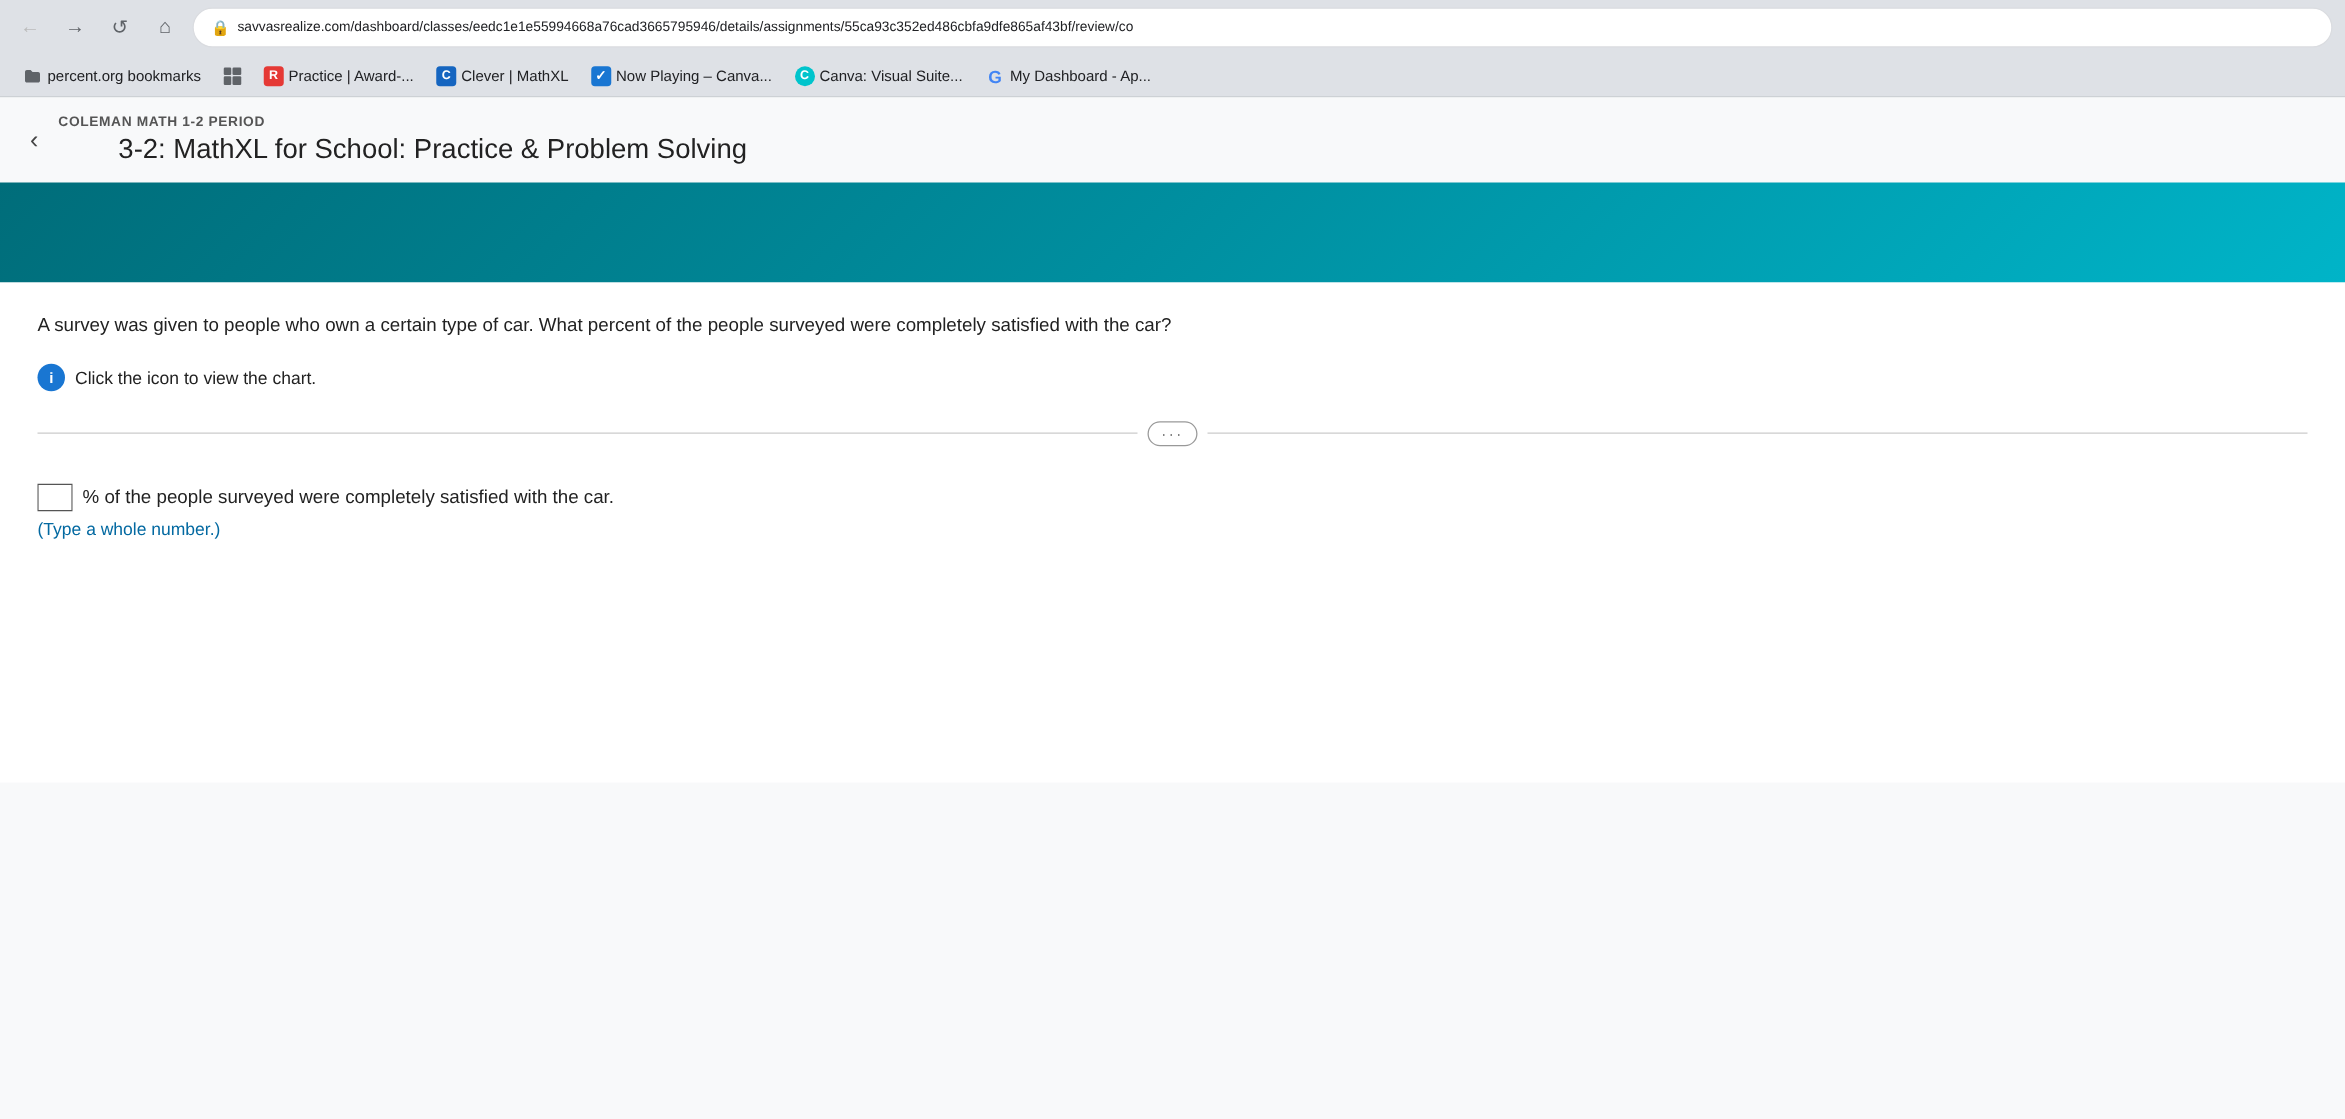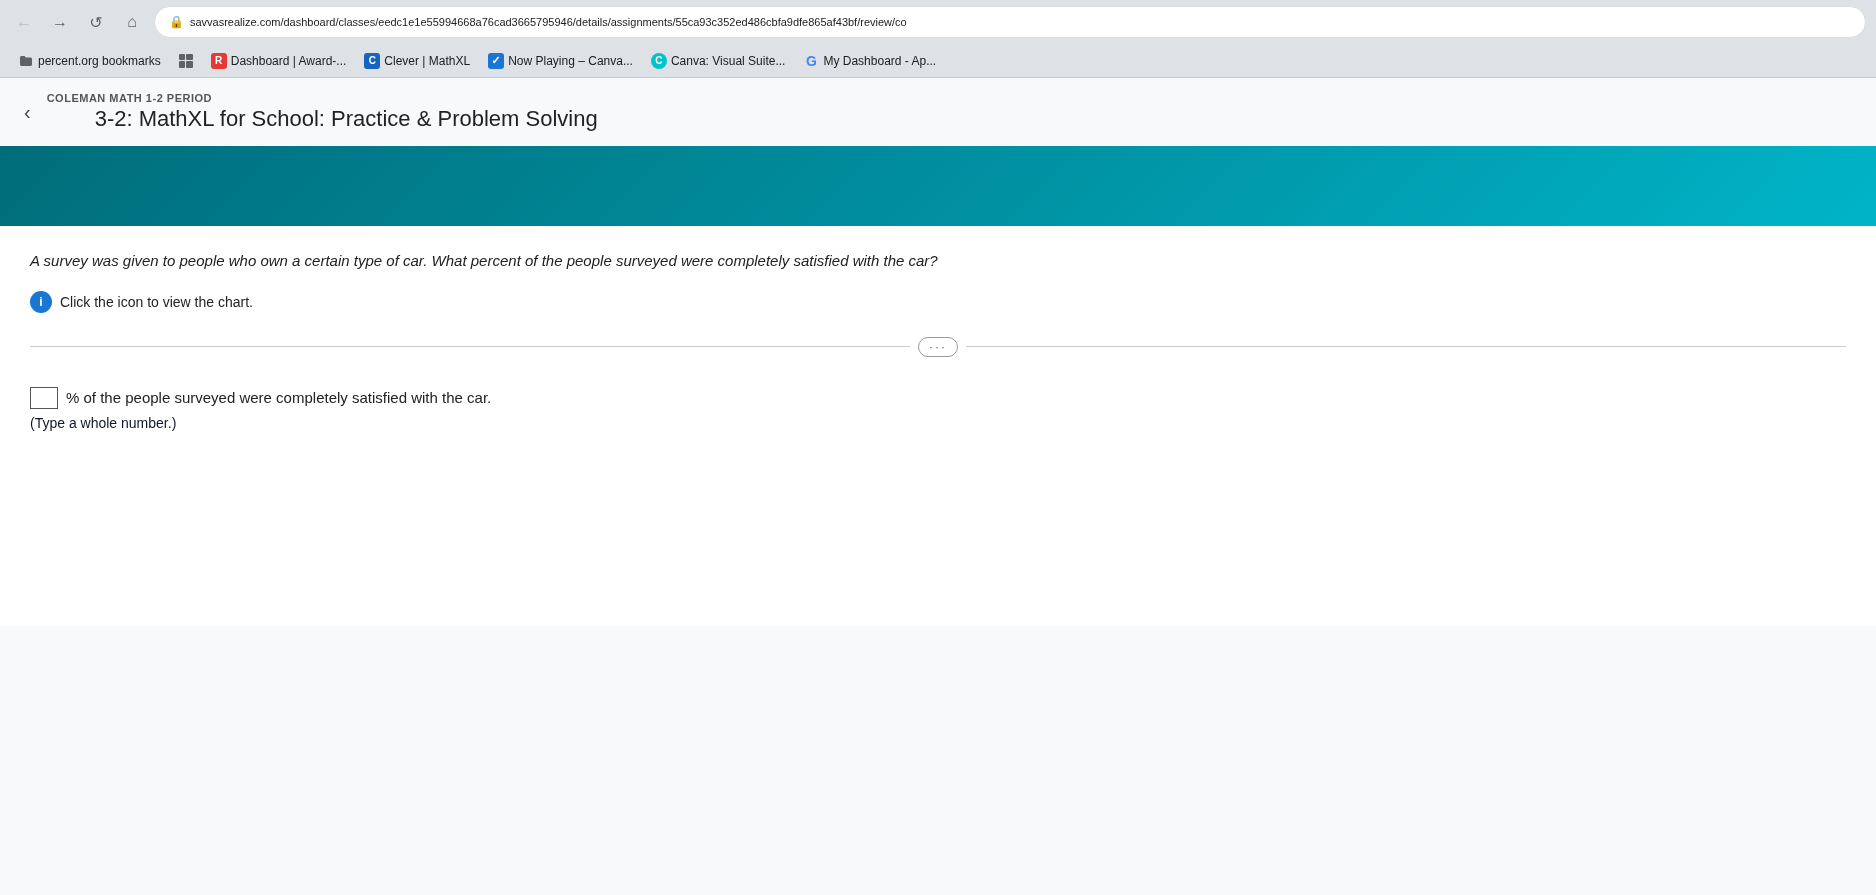--- a/index.html
+++ b/index.html
@@ -197,21 +197,20 @@
       margin: 0;
       padding: 24px 30px 30px 30px;
       min-height: 400px;
     }
 
     .question-text {
       font-size: 15px;
       color: #222;
       line-height: 1.5;
       margin-bottom: 18px;
-      font-style: italic;
     }
 
     .info-row {
       display: flex;
       align-items: center;
       gap: 8px;
       margin-bottom: 24px;
     }
     .info-icon {
       width: 22px;
@@ -269,21 +268,21 @@
     .answer-input-box {
       width: 28px;
       height: 22px;
       border: 1.5px solid #555;
       display: inline-block;
       vertical-align: middle;
       flex-shrink: 0;
     }
     .answer-hint {
       font-size: 14px;
-      color: #0f172a;
+      color: #0369a1;
       margin-top: 4px;
     }
   </style>
 </head>
 <body>
 
 <div class="browser-chrome">
 
   <div class="nav-bar">
     <button class="nav-btn disabled">←</button>
@@ -311,21 +310,21 @@
       <div class="bookmark-apps">
         <span></span>
           <span></span>
           <span></span>
           <span></span>
       </div>
     </div>
 
     <div class="bookmark-item">
       <span class="bookmark-icon readworks">R</span>
-      <span>Dashboard | Award-...</span>
+      <span>Practice | Award-...</span>
     </div>
 
     <div class="bookmark-item">
       <span class="bookmark-icon clever">C</span>
       <span>Clever | MathXL</span>
     </div>
 
     <div class="bookmark-item">
       <span class="bookmark-icon check">✓</span>
       <span>Now Playing – Canva...</span>

